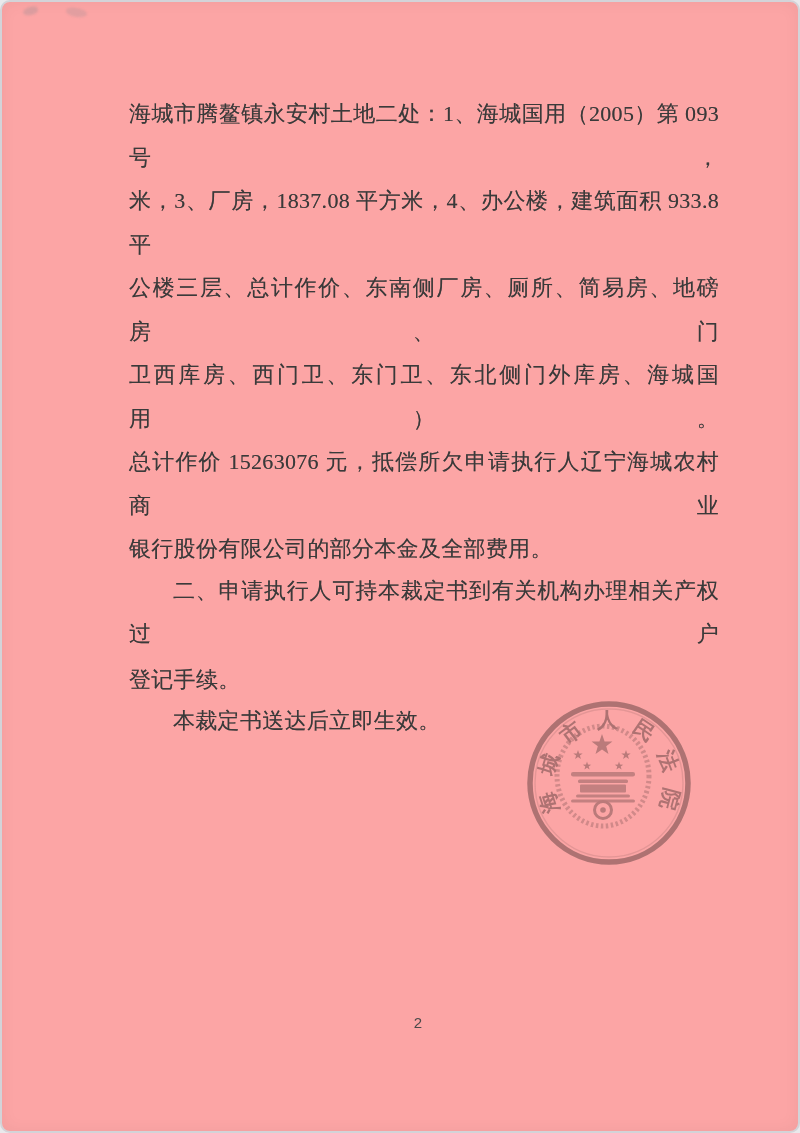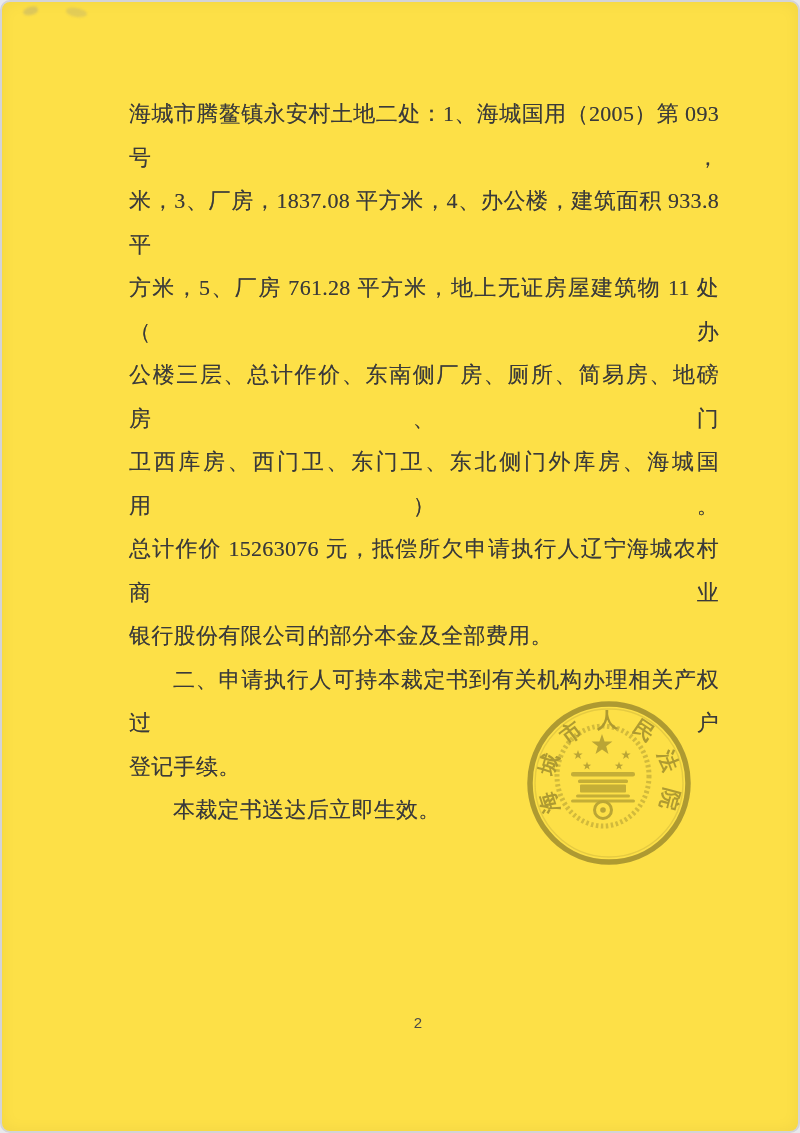--- a/index.html
+++ b/index.html
@@ -1,19 +1,19 @@
 <!DOCTYPE html>
 <html><head>
 <meta charset="utf-8">
 <style>
   html,body{margin:0;padding:0;background:#e9e9ec;}
   .page{
     position:relative;
     width:800px;height:1133px;
-    background:#fde047;
+    background:#fca5a5;
     border-radius:10px;
     box-sizing:border-box;
     border:2px solid #d3d3d8;
     box-shadow:inset 0 0 16px rgba(0,0,0,0.05);
     overflow:hidden;
     font-family:"Liberation Serif","DejaVu Serif",serif;
     color:#3a3a3a;
   }
   
   .ink{ text-shadow:0 0 0.6px rgba(58,58,58,0.55); }
@@ -26,21 +26,21 @@
     line-height:43.5px;
     letter-spacing:0.3px;
   }
   .line{
     text-align:justify;
     text-align-last:justify;
     text-justify:inter-character;
     white-space:normal;
   }
   .line.last{ text-align-last:left; }
-  .line.indent{ text-indent:44px; }
+  .line.indent{ text-indent:44px;font-family:Liberation Mono, monospace; }
 
   
   .seal{
     position:absolute; left:512px; top:686px;
     width:190px; height:190px;
     opacity:0.78;
     mix-blend-mode:multiply;
     pointer-events:none;
     z-index:5;
   }
@@ -69,21 +69,20 @@
 <body>
 
 <div class="page">
 
   <div class="artifact a1"></div>
   <div class="artifact a2"></div>
 
   <div class="body-text ink z-text">
     <div class="line">海城市腾鳌镇永安村土地二处：1、海城国用（2005）第 093 号，</div>
     <div class="line">米，3、厂房，1837.08 平方米，4、办公楼，建筑面积 933.8 平</div>
-    <div class="line">方米，5、厂房 761.28 平方米，地上无证房屋建筑物 11 处（办</div>
     <div class="line">公楼三层、总计作价、东南侧厂房、厕所、简易房、地磅房、门</div>
     <div class="line">卫西库房、西门卫、东门卫、东北侧门外库房、海城国用）。</div>
     <div class="line">总计作价 15263076 元，抵偿所欠申请执行人辽宁海城农村商业</div>
     <div class="line last">银行股份有限公司的部分本金及全部费用。</div>
     <div class="line indent">二、申请执行人可持本裁定书到有关机构办理相关产权过户</div>
     <div class="line last">登记手续。</div>
     <div class="line last indent">本裁定书送达后立即生效。</div>
   </div>
 
   <svg class="seal" viewBox="0 0 190 190" aria-hidden="true">

